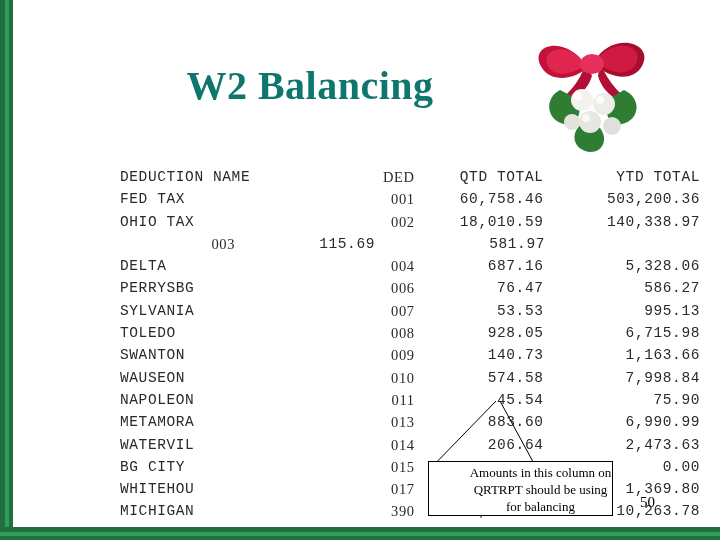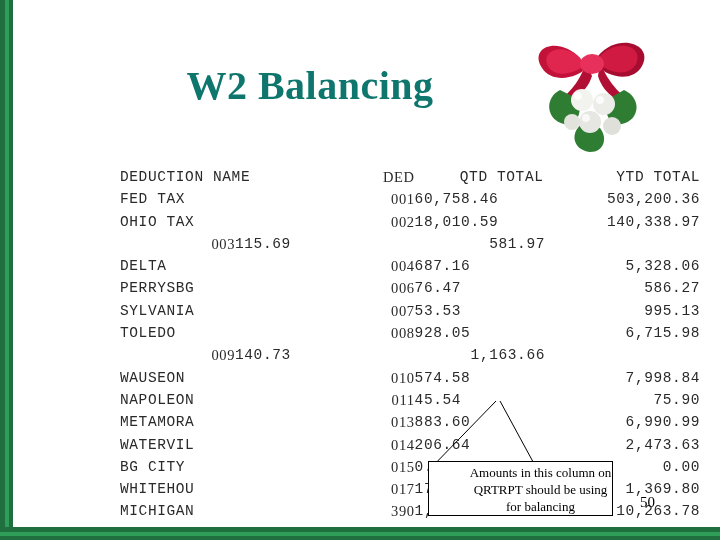--- a/index.html
+++ b/index.html
@@ -95,21 +95,21 @@
     width: 205px;
     text-align: left;
   }
   .c-ded {
     width: 115px;
     text-align: right;
     font-family: Liberation Serif, serif;
   }
   .c-qtd {
     width: 140px;
-    text-align: left;
+    text-align: right;
   }
   .c-ytd {
     width: 170px;
     text-align: right;
   }
   .hdr .c-qtd, .hdr .c-ytd {
     text-align: right;
   }
 
   
@@ -238,20 +238,21 @@
     <span class="c-qtd">53.53</span>
     <span class="c-ytd">995.13</span>
   </div>
   <div class="rpt-row">
     <span class="c-name">TOLEDO</span>
     <span class="c-ded">008</span>
     <span class="c-qtd">928.05</span>
     <span class="c-ytd">6,715.98</span>
   </div>
   <div class="rpt-row">
+    <span class="c-name">SWANTON</span>
     <span class="c-ded">009</span>
     <span class="c-qtd">140.73</span>
     <span class="c-ytd">1,163.66</span>
   </div>
   <div class="rpt-row">
     <span class="c-name">WAUSEON</span>
     <span class="c-ded">010</span>
     <span class="c-qtd">574.58</span>
     <span class="c-ytd">7,998.84</span>
   </div>

